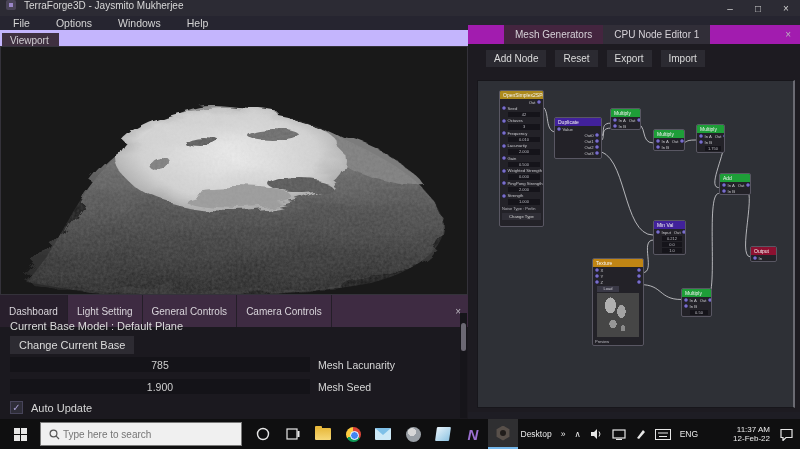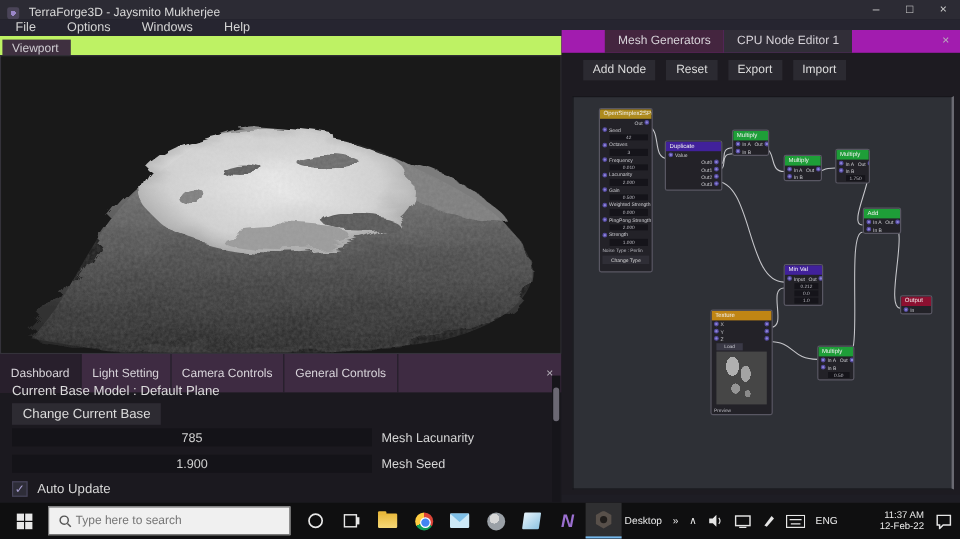--- a/index.html
+++ b/index.html
@@ -1,28 +1,28 @@
 <!DOCTYPE html>
 <html><head>
 <meta charset="utf-8">
 <style>
   *{margin:0;padding:0;box-sizing:border-box;font-family:"Liberation Sans",sans-serif;}
   html,body{background:#000;}
   .screen{position:relative;width:800px;height:449px;overflow:hidden;background:#1e1d24;}
 
   
-  .titlebar{position:absolute;left:0;top:0;width:800px;height:16px;background:#2c2b34;display:flex;align-items:flex-end;color:#d8d8d8;font-size:10px;}
+  .titlebar{position:absolute;left:0;top:0;width:800px;height:16px;background:#2c2b34;display:flex;align-items:flex-start;color:#d8d8d8;font-size:10px;}
   .app-ico{width:10px;height:10px;margin:0 8px 0 6px;border-radius:2px;background:radial-gradient(circle at 50% 50%, #9a86c8 0 30%, #4a4458 31% 100%);}
   .win-ctrls{margin-left:auto;display:flex;height:16px;}
   .win-btn{width:28px;height:16px;display:flex;align-items:center;justify-content:center;color:#cfcfcf;font-size:10px;}
   
   .menubar{position:absolute;left:0;top:16px;width:800px;height:14px;background:#262530;display:flex;align-items:center;color:#d4d4d4;font-size:10.5px;}
   .menu-item{padding:0 13px;}
   
-  .vp-tabbar{position:absolute;left:0;top:30px;width:468px;height:16px;background:#bef264;}
+  .vp-tabbar{position:absolute;left:0;top:30px;width:468px;height:16px;background:#c4b5fd;}
   .vp-tab{display:inline-block;margin-left:2px;padding:2px 10px 2px 8px;background:#3f3040;color:#d0cdd2;font-size:10px;height:16px;}
   .viewport{position:absolute;left:0;top:46px;width:468px;height:249px;background:#191919;border:1px solid #34323a;}
   
   .dash{position:absolute;left:0;top:295px;width:468px;height:124px;background:#1b191f;overflow:hidden;}
   .dash-tabbar{position:relative;height:32px;background:#3e2b42;display:flex;align-items:stretch;color:#d8d4da;font-size:10px;}
   .dash-tab{padding:2px 9px;border-right:1px solid #241e28;display:flex;align-items:center;}
   .dash-tab.active{background:#281f2c;}
   .dash-close{margin-left:auto;padding:0 7px;display:flex;align-items:center;color:#b9b4bd;font-size:10px;}
   .dash-line{position:absolute;left:10px;top:25px;color:#dcdcdc;font-size:11px;}
   .dash-btn{position:absolute;left:10px;top:41px;background:#2d2b32;color:#dcdcdc;font-size:11px;padding:3px 9px;}
@@ -146,22 +146,22 @@
         <path d="M60,235 C120,245 300,248 380,232 C360,244 200,252 120,248 Z" fill="#2d2d2d"></path>
       </g>
       <path d="M25,235 C60,200 72,150 110,115 C140,88 180,58 215,60 C250,62 300,68 345,93 C395,116 430,138 442,173 C448,198 420,223 370,236 C300,250 150,253 90,246 Z" filter="url(#grain)" opacity="0.5" fill="#777"></path>
     </svg>
   </div>
 
   <div class="dash">
     <div class="dash-tabbar">
       <div class="dash-tab active">Dashboard</div>
       <div class="dash-tab">Light Setting</div>
+      <div class="dash-tab">General Controls</div>
       <div class="dash-tab">Camera Controls</div>
-      <div class="dash-tab">General Controls</div>
       <div class="dash-close">×</div>
     </div>
     <div class="dash-line">Current Base Model : Default Plane</div>
     <div class="dash-btn">Change Current Base</div>
     <div class="frow" style="top:62px;">
       <input class="fbox" value="785" style="">
       <span class="flabel">Mesh Lacunarity</span>
     </div>
     <div class="frow" style="top:84px;">
       <input class="fbox" value="1.900" style="">

